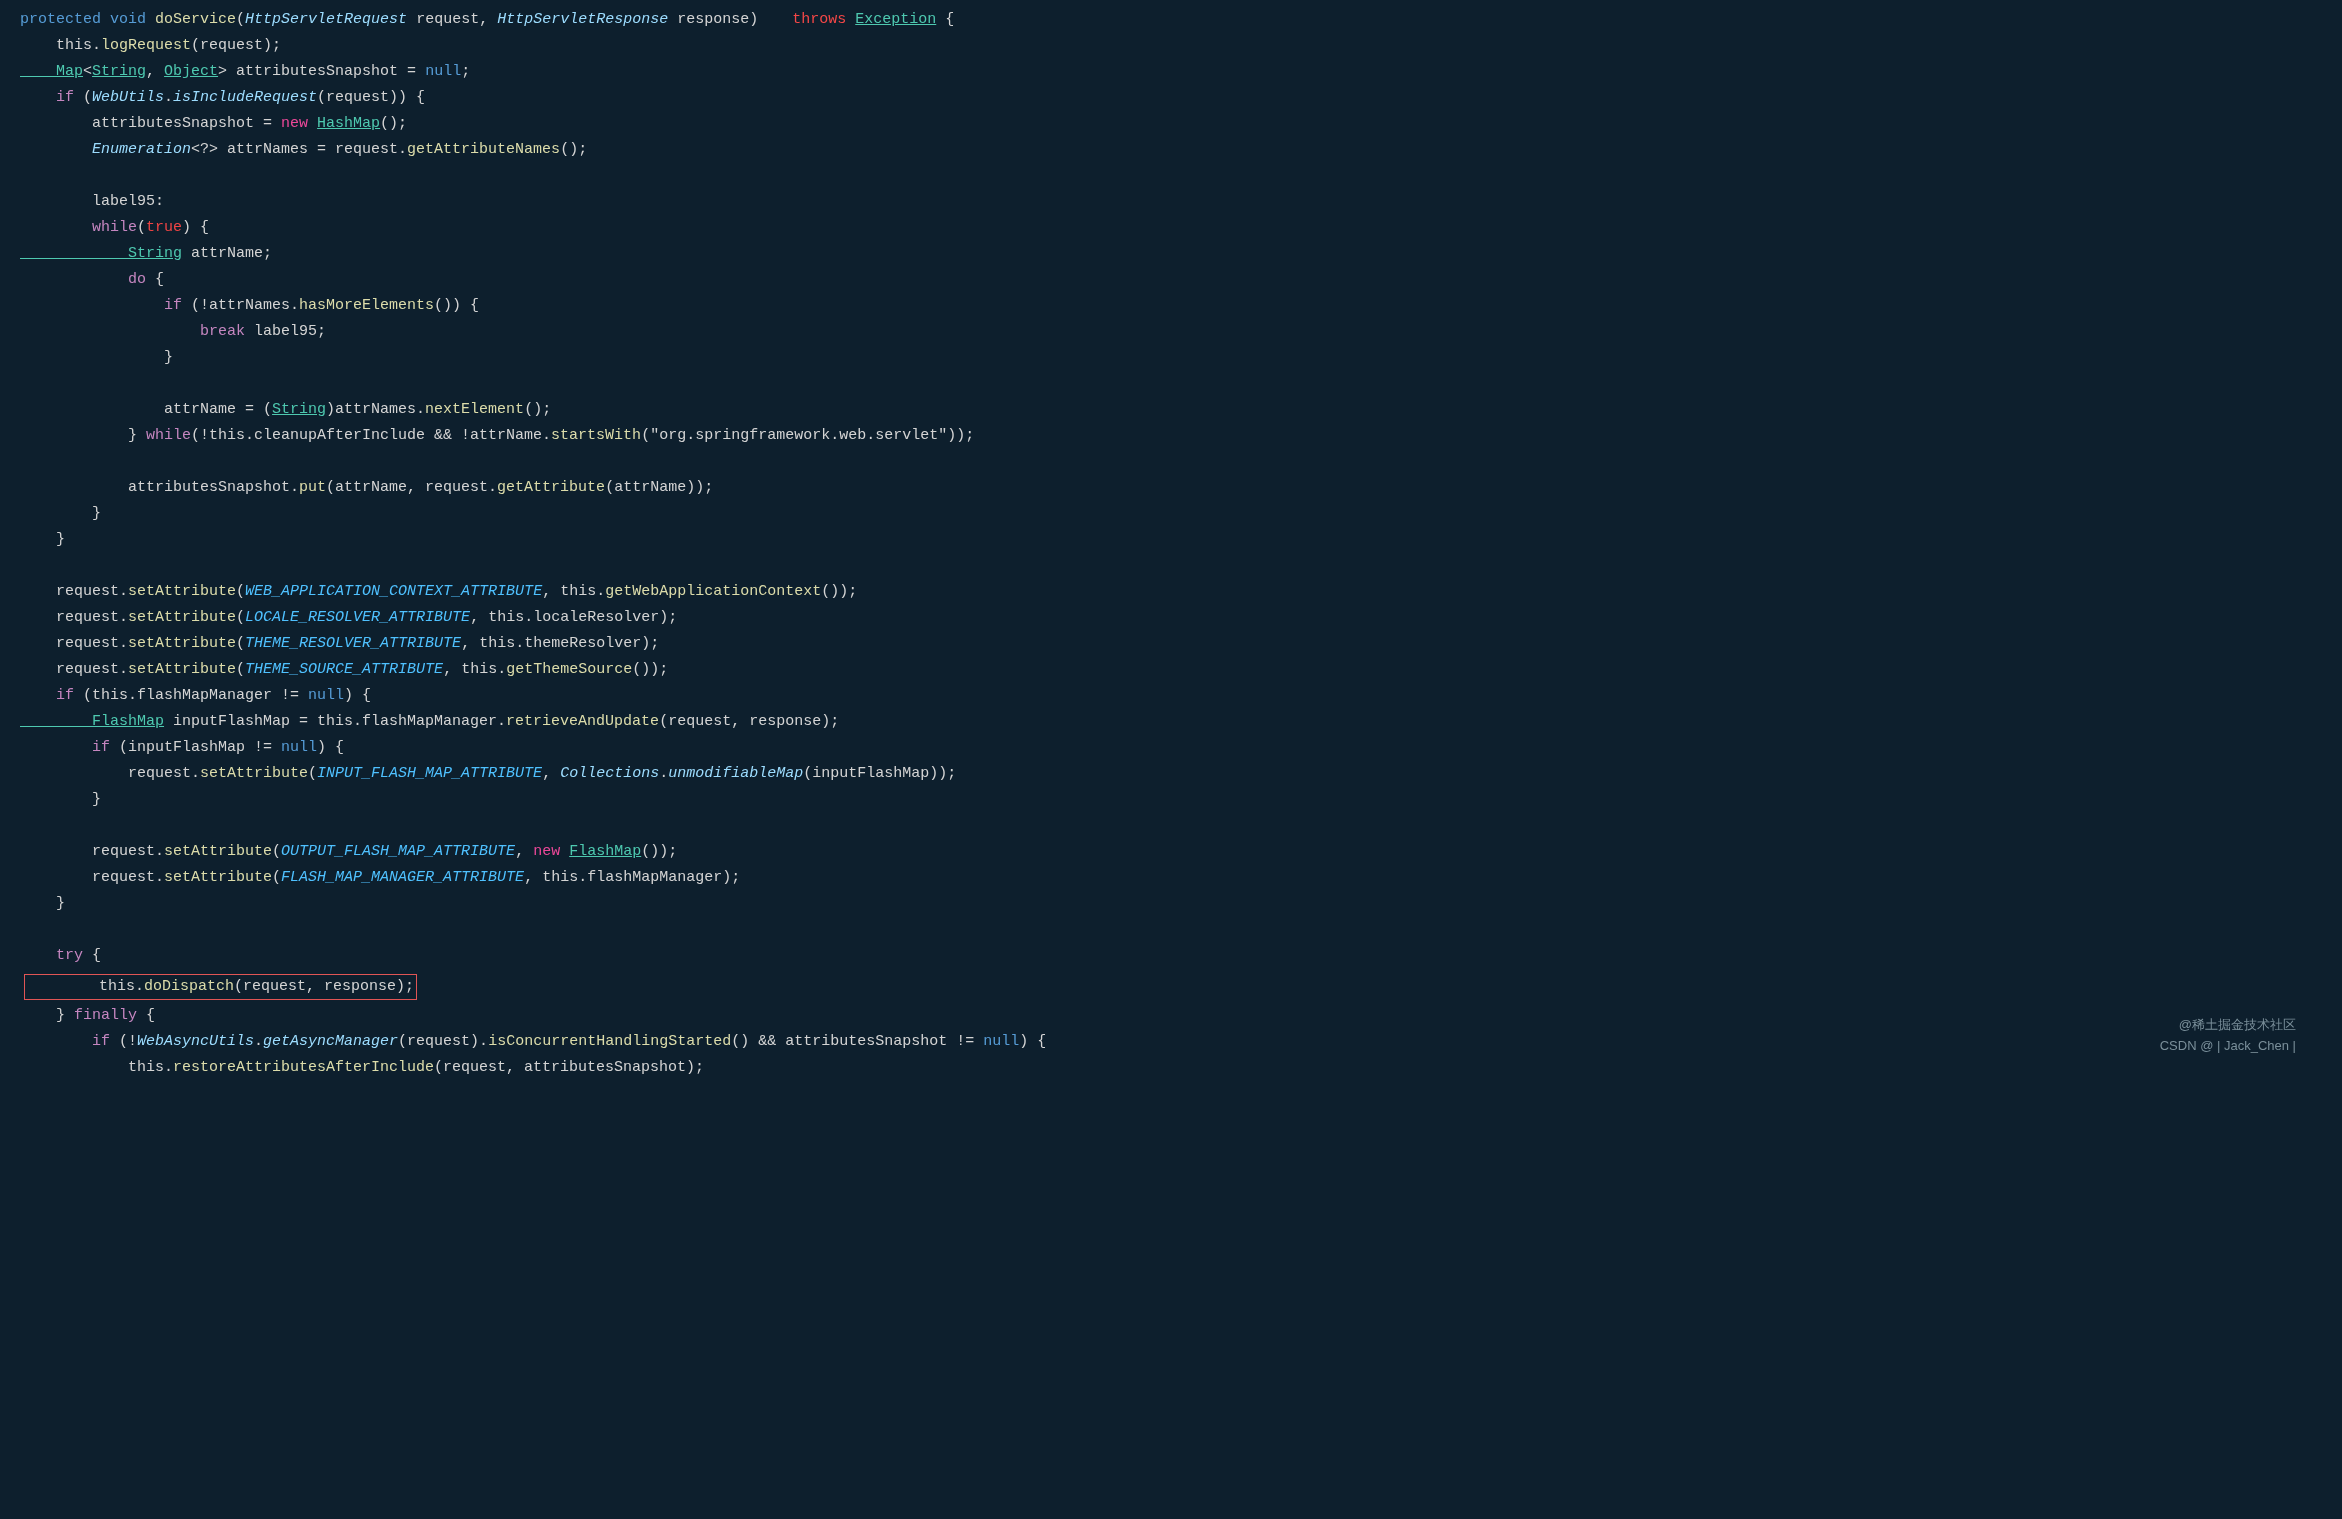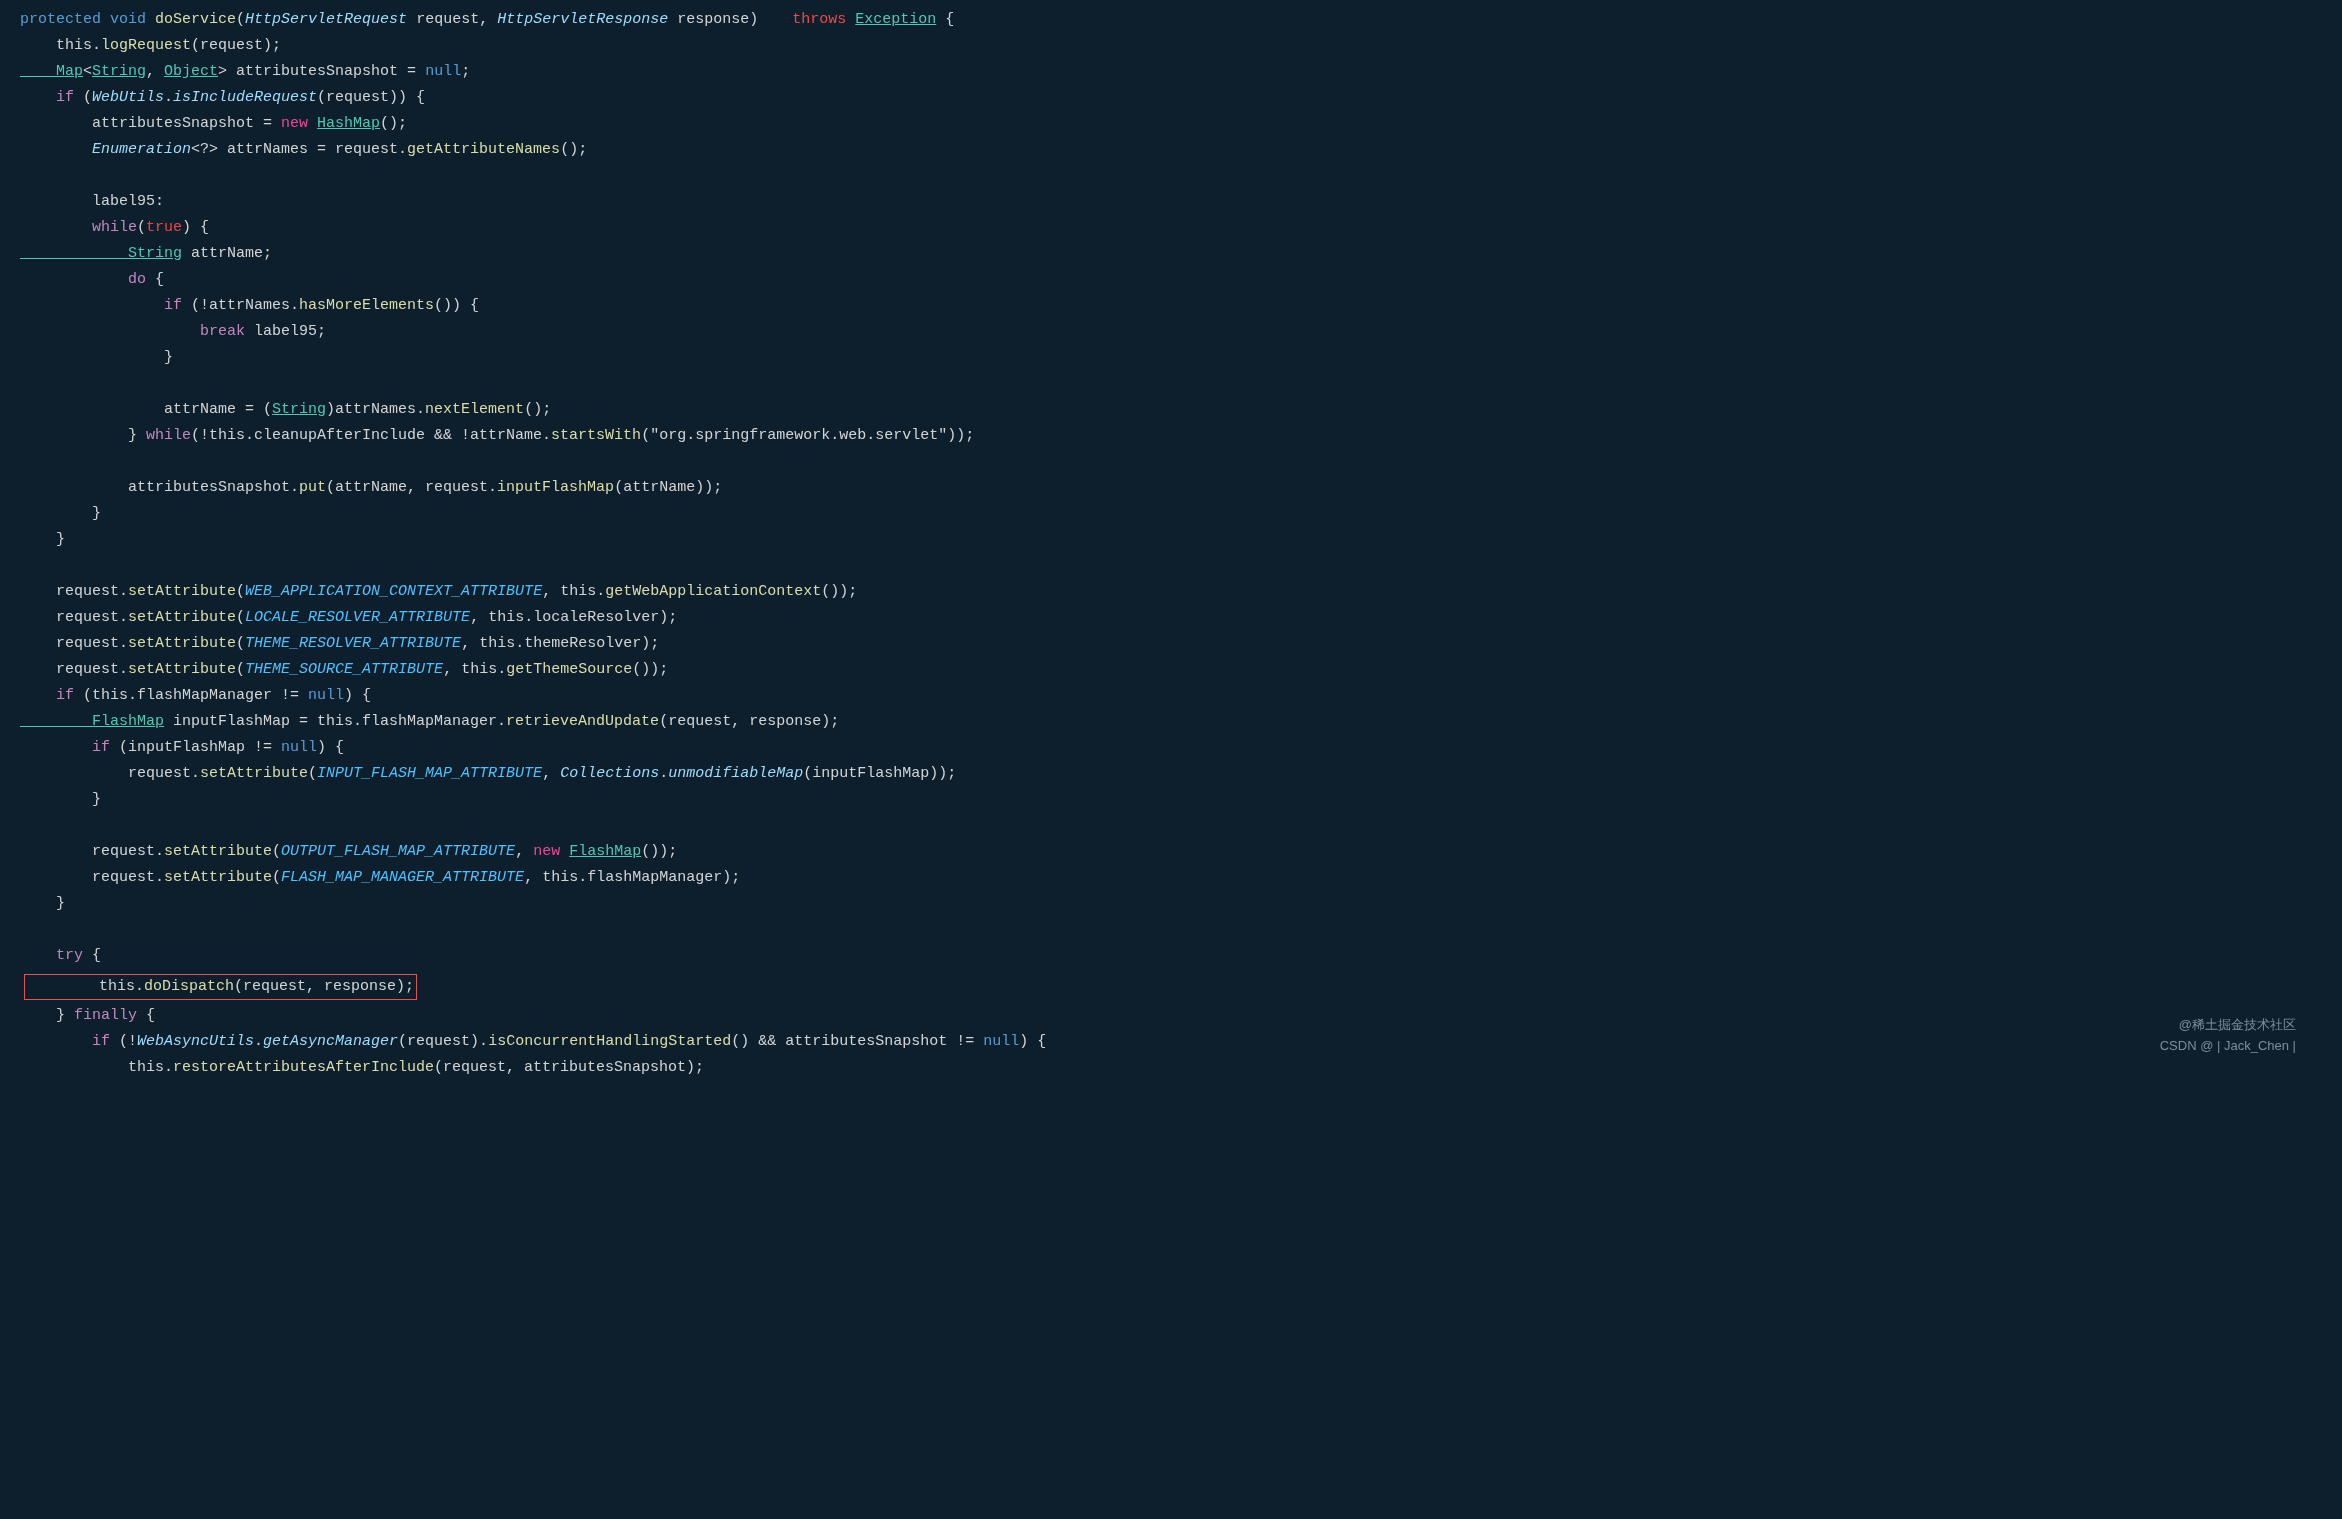--- a/index.html
+++ b/index.html
@@ -76,21 +76,21 @@
       <div class="code-line"><span class="token-keyword-ctrl">        while</span><span class="token-plain">(</span><span class="token-true">true</span><span class="token-plain">) {</span></div>
       <div class="code-line"><span class="token-type">            String</span><span class="token-plain"> attrName;</span></div>
       <div class="code-line"><span class="token-keyword-ctrl">            do</span><span class="token-plain"> {</span></div>
       <div class="code-line"><span class="token-keyword-ctrl">                if</span><span class="token-plain"> (!attrNames.</span><span class="token-method">hasMoreElements</span><span class="token-plain">()) {</span></div>
       <div class="code-line"><span class="token-keyword-ctrl">                    break</span><span class="token-plain"> label95;</span></div>
       <div class="code-line"><span class="token-plain">                }</span></div>
       <div class="code-line">&nbsp;</div>
       <div class="code-line"><span class="token-plain">                attrName = (</span><span class="token-type">String</span><span class="token-plain">)attrNames.</span><span class="token-method">nextElement</span><span class="token-plain">();</span></div>
       <div class="code-line"><span class="token-plain">            } </span><span class="token-keyword-ctrl">while</span><span class="token-plain">(!this.cleanupAfterInclude &amp;&amp; !attrName.</span><span class="token-method">startsWith</span><span class="token-plain">("org.springframework.web.servlet"));</span></div>
       <div class="code-line">&nbsp;</div>
-      <div class="code-line"><span class="token-plain">            attributesSnapshot.</span><span class="token-method">put</span><span class="token-plain">(attrName, request.</span><span class="token-method">inputFlashMap</span><span class="token-plain">(attrName));</span></div>
+      <div class="code-line"><span class="token-plain">            attributesSnapshot.</span><span class="token-method">put</span><span class="token-plain">(attrName, request.</span><span class="token-method">getAttribute</span><span class="token-plain">(attrName));</span></div>
       <div class="code-line"><span class="token-plain">        }</span></div>
       <div class="code-line"><span class="token-plain">    }</span></div>
       <div class="code-line">&nbsp;</div>
       <div class="code-line"><span class="token-plain">    request.</span><span class="token-method">setAttribute</span><span class="token-plain">(</span><span class="token-constant">WEB_APPLICATION_CONTEXT_ATTRIBUTE</span><span class="token-plain">, this.</span><span class="token-method">getWebApplicationContext</span><span class="token-plain">());</span></div>
       <div class="code-line"><span class="token-plain">    request.</span><span class="token-method">setAttribute</span><span class="token-plain">(</span><span class="token-constant">LOCALE_RESOLVER_ATTRIBUTE</span><span class="token-plain">, this.localeResolver);</span></div>
       <div class="code-line"><span class="token-plain">    request.</span><span class="token-method">setAttribute</span><span class="token-plain">(</span><span class="token-constant">THEME_RESOLVER_ATTRIBUTE</span><span class="token-plain">, this.themeResolver);</span></div>
       <div class="code-line"><span class="token-plain">    request.</span><span class="token-method">setAttribute</span><span class="token-plain">(</span><span class="token-constant">THEME_SOURCE_ATTRIBUTE</span><span class="token-plain">, this.</span><span class="token-method">getThemeSource</span><span class="token-plain">());</span></div>
       <div class="code-line"><span class="token-keyword-ctrl">    if</span><span class="token-plain"> (this.flashMapManager != </span><span class="token-null">null</span><span class="token-plain">) {</span></div>
       <div class="code-line"><span class="token-type">        FlashMap</span><span class="token-plain"> inputFlashMap = this.flashMapManager.</span><span class="token-method">retrieveAndUpdate</span><span class="token-plain">(request, response);</span></div>
       <div class="code-line"><span class="token-keyword-ctrl">        if</span><span class="token-plain"> (inputFlashMap != </span><span class="token-null">null</span><span class="token-plain">) {</span></div>

